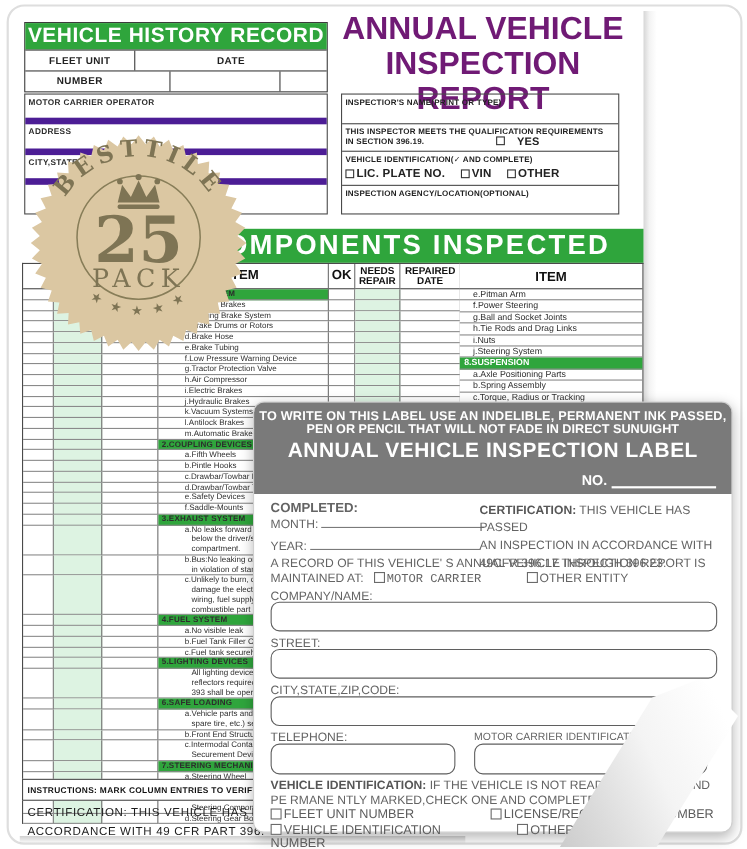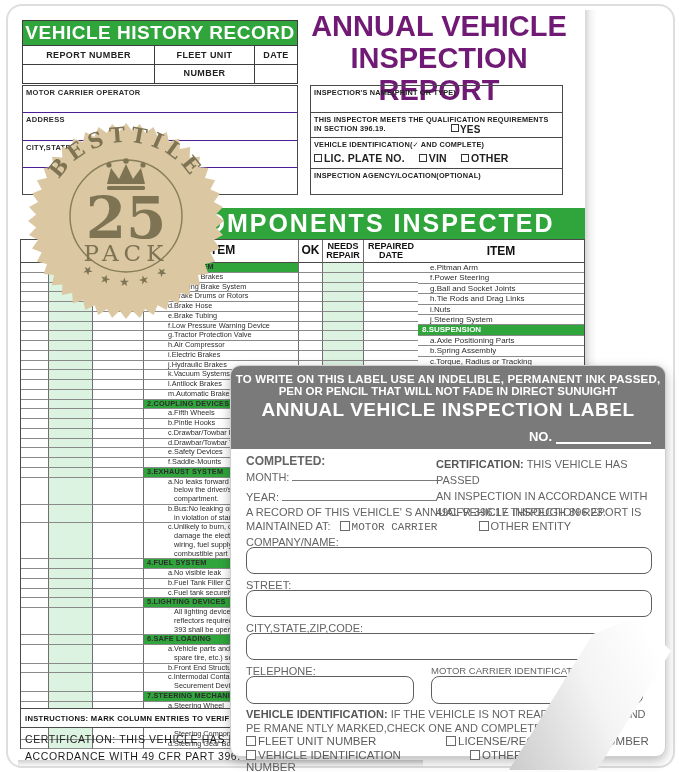--- a/index.html
+++ b/index.html
@@ -15,27 +15,27 @@
   .vhr-head div{border-right:1px solid #3c3c3c;font-size:9px;font-weight:600;text-align:center;line-height:18px;color:#222;letter-spacing:.4px;}
   .vhr-head div:last-child{border-right:none;}
   .vhr-empty{display:flex;height:19px;border-top:1px solid #3c3c3c;}
   .vhr-empty div{border-right:1px solid #3c3c3c;}
   .vhr-empty div:last-child{border-right:none;}
   .c1{width:132px;} .c2{width:100px;} .c3{width:43px;flex:1;}
   
   .title{position:absolute;left:296px;top:10px;width:286px;text-align:center;font-weight:bold;color:#701a75;font-size:29px;line-height:32px;letter-spacing:0px;}
   
   .carrier{position:absolute;left:22px;top:85px;width:276px;height:110px;border:1px solid #4a4a4a;}
-  .carrier .row{height:27.4px;border-bottom:1px solid #4c1d95;padding:2px 0 0 3px;font-size:7.5px;font-weight:600;color:#2c2c2c;letter-spacing:.3px;}
+  .carrier .row{height:27.4px;border-bottom:6px solid #4c1d95;padding:2px 0 0 3px;font-size:7.5px;font-weight:600;color:#2c2c2c;letter-spacing:.3px;}
   .carrier .row:last-child{border-bottom:none;}
   .inspector{position:absolute;left:310px;top:85px;width:253px;height:110px;border:1px solid #4a4a4a;font-size:7.3px;color:#222;}
   .insp-row{border-bottom:1px solid #4a4a4a;padding:2px 0 0 3px;position:relative;font-weight:600;letter-spacing:.2px;}
   .insp-row:last-child{border-bottom:none;}
   .r1{height:27px;} .r2{height:25px;} .r3{height:31px;} .r4{height:25px;}
-  .yes-chk{position:absolute;left:140px;top:11px;font-weight:bold;font-size:10px;display:flex;align-items:flex-start;gap:1px;}
+  .yes-chk{position:absolute;left:140px;top:11px;font-weight:bold;font-size:10px;display:flex;align-items:flex-start;gap:11px;}
   .opts{margin-top:3px;font-weight:bold;font-size:10.5px;display:flex;gap:14px;align-items:center;}
   .opt{display:flex;align-items:center;gap:2px;}
   .box{display:inline-block;width:8px;height:8px;border:1.2px solid #333;background:#fff;}
   
   .banner{position:absolute;left:155px;top:208px;width:430px;height:31px;background:var(--green);color:#fff;font-weight:bold;font-size:25px;text-align:center;line-height:31px;letter-spacing:2px;}
   
   .comp{position:absolute;left:20px;top:239px;width:399px;display:grid;grid-template-columns:28px 44px 51px 155px 24px 41px 55px;border-left:1px solid #4a4a4a;border-top:1px solid #4a4a4a;background:#fff;}
   .comp .cell{border-right:1px solid #6f6f6f;border-bottom:1px solid #8a8a8a;font-size:7.3px;line-height:8.75px;color:#2d2d2d;overflow:hidden;}
   .comp .hd{height:23px;border-bottom:1px solid #4a4a4a;display:flex;align-items:center;justify-content:center;font-weight:bold;font-size:9px;text-align:center;white-space:pre-line;color:#111;line-height:9.5px;}
   .comp .hd.big{font-size:12px;}
@@ -71,21 +71,20 @@
 <body>
 
 <div class="stage" style="--green:#2fa53c;--ltgreen:#ddf3e2;--lgray:#7a7a7a;">
 
   <div class="frame"></div>
   <div class="sheet-edge"></div>
 
   <div class="vhr">
     <div class="vhr-bar">VEHICLE HISTORY RECORD</div>
     <div class="vhr-head">
-      <div class="c1">REPORT NUMBER</div>
       <div class="c2">FLEET UNIT NUMBER</div>
       <div class="c3">DATE</div>
     </div>
     <div class="vhr-empty">
       <div class="c1"></div>
         <div class="c2"></div>
         <div class="c3"></div>
     </div>
   </div>
 

